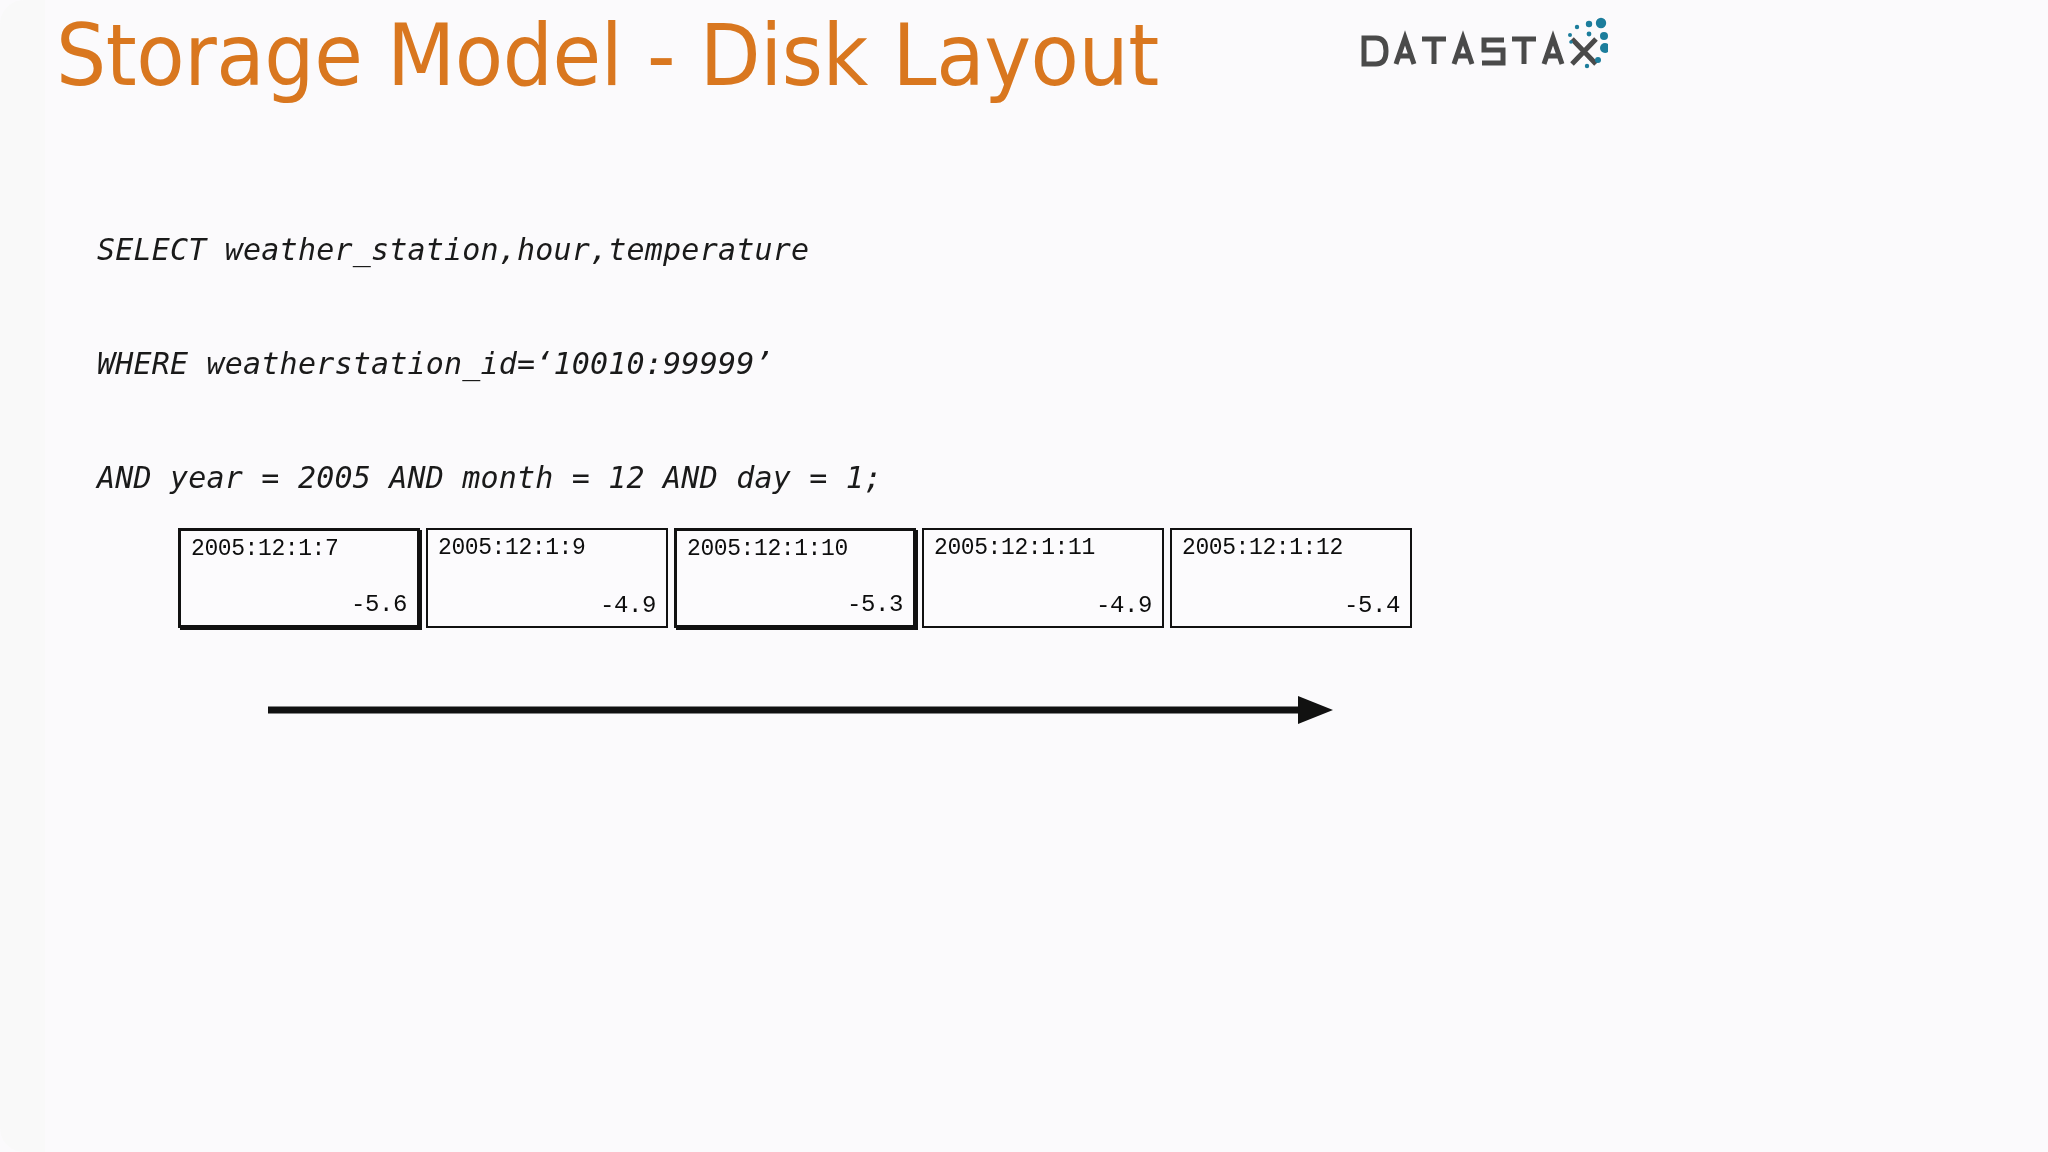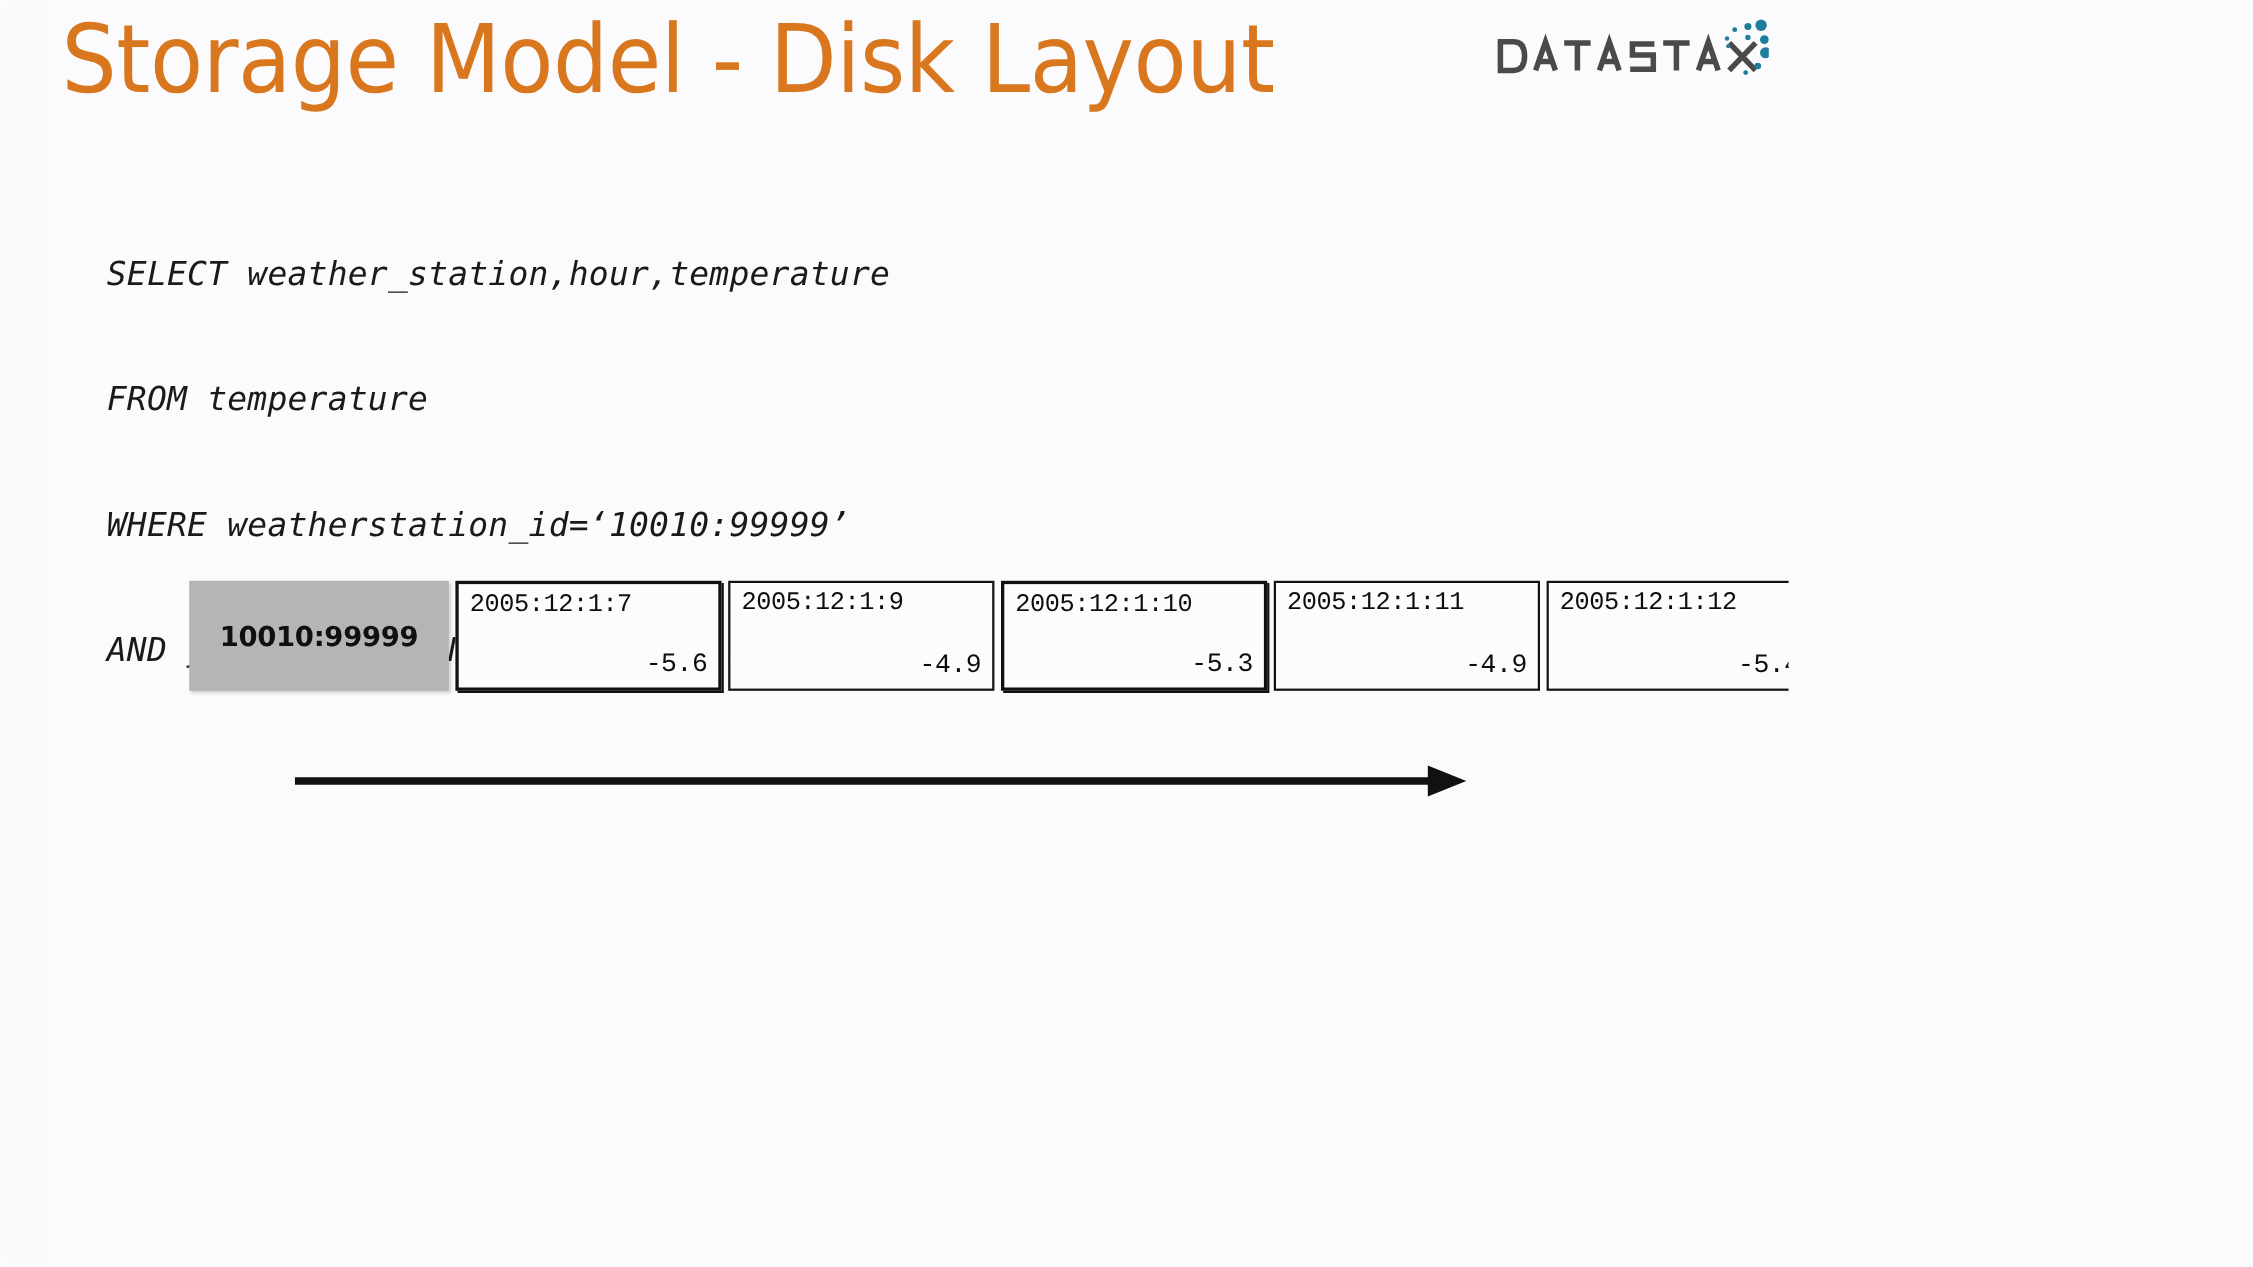--- a/index.html
+++ b/index.html
@@ -189,27 +189,25 @@
         <circle cx="213" cy="28" r="1.8"></circle>
         <circle cx="247" cy="34" r="5.0"></circle>
         <circle cx="240" cy="46" r="3.0"></circle>
         <circle cx="229" cy="52" r="2.2"></circle>
       </g>
     </svg>
   </div>
 
   <div class="query">
     <span class="query-line">SELECT weather_station,hour,temperature</span>
-    <span class="query-line">FROM temperature</span>
     <span class="query-line">WHERE weatherstation_id=‘10010:99999’</span>
     <span class="query-line">AND year = 2005 AND month = 12 AND day = 1;</span>
   </div>
 
   <div class="row-strip">
-    <div class="row-key">10010:99999</div>
 
     <div class="cell bold-edge">
       <div class="cell-key">2005:12:1:7</div>
       <div class="cell-value">-5.6</div>
     </div>
 
 
     <div class="cell">
       <div class="cell-key">2005:12:1:9</div>
       <div class="cell-value">-4.9</div>

